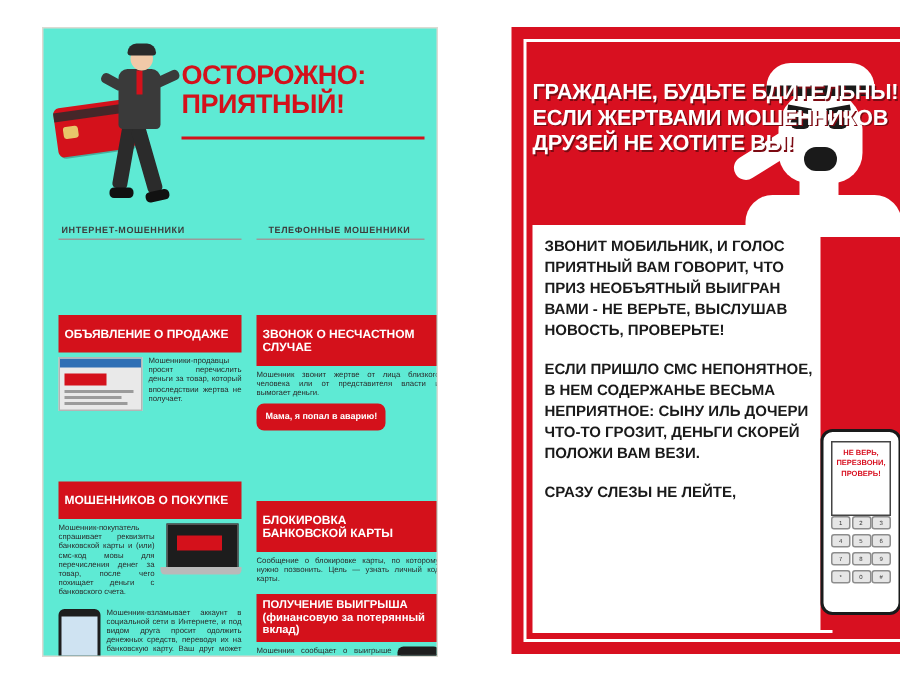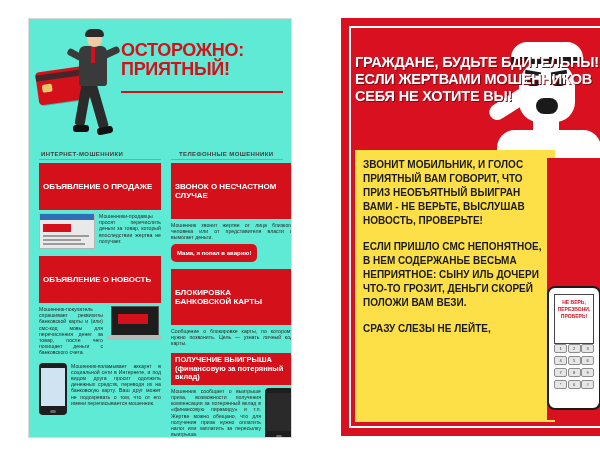--- a/index.html
+++ b/index.html
@@ -34,21 +34,21 @@
   .pl-colhead span{position:absolute;font-size:6px;font-weight:bold;color:#3d3d3d;letter-spacing:.4px;}
   .pl-colhead .c1{left:12px;}
   .pl-colhead .c2{left:150px;}
   .pl-colhead .line{position:absolute;height:1px;background:#9a9a9a;top:8px;}
 
   .col{position:absolute;top:144px;width:122px;}
   .colL{left:10px;}
   .colR{left:142px;}
 
   .sec{margin-bottom:7px;}
-  .sec-h{background:#d4111b;color:#fff;font-weight:bold;font-size:8px;padding:19px 4px;line-height:9px;}
+  .sec-h{background:#d4111b;color:#fff;font-weight:bold;font-size:8px;padding:8px 4px;line-height:9px;margin-top:47px;}
   .sec-h2{background:#d4111b;color:#fff;font-weight:bold;font-size:7.5px;padding:3px 4px;line-height:8.5px;}
   .sec-b{display:flex;gap:4px;margin-top:3px;}
   .sec-txt{font-size:5.2px;line-height:6.2px;color:#2a2a2a;text-align:justify;flex:1;}
   .thumb{background:#cfcfcf;border:1px solid #b5b5b5;flex:0 0 auto;position:relative;overflow:hidden;}
   .thumb.browser{width:54px;height:34px;background:#e9e9e9;}
   .thumb.browser .bar{height:6px;background:#2f6fb5;}
   .thumb.browser .red{position:absolute;left:3px;top:10px;width:28px;height:8px;background:#d4111b;}
   .thumb.browser .ln{position:absolute;left:3px;height:2px;background:#9b9b9b;}
   .laptop{width:54px;height:36px;position:relative;}
   .laptop .scr{position:absolute;left:4px;top:0;width:46px;height:28px;background:#1d1d1d;border:1px solid #555;}
@@ -58,21 +58,21 @@
   .phone .s{position:absolute;left:2px;top:5px;width:24px;height:38px;background:#cfe3f2;}
   .phone .s.dark{background:#2a2a2a;}
   .phone .hb{position:absolute;left:11px;bottom:2px;width:6px;height:3px;background:#666;border-radius:2px;}
   .bubble{background:#d4111b;color:#fff;font-size:6px;font-weight:bold;border-radius:5px;padding:5px 6px;line-height:8px;text-align:center;}
 
   
   .poster-right{position:absolute;left:298px;top:18px;width:274px;height:418px;background:#d81020;overflow:hidden;margin-left:43px;}
   .pr-inner{position:absolute;left:8px;top:8px;right:8px;bottom:8px;border:2px solid #ffffff;}
   .pr-headband{position:absolute;left:14px;top:36px;width:246px;}
   .pr-h1{color:#ffffff;font-weight:bold;font-size:14.5px;line-height:17px;letter-spacing:-0.2px;text-shadow:1px 1px 0 #7c0a12;}
-  .pr-white{position:absolute;left:14px;top:132px;width:200px;bottom:14px;background:#fde047;}
+  .pr-white{position:absolute;left:14px;top:132px;width:200px;bottom:14px;background:#ffffff;}
   .pr-body{position:absolute;left:8px;top:8px;right:8px;color:#1a1a1a;font-weight:bold;font-size:10px;line-height:14px;}
   .pr-body p{margin:0 0 12px 0;}
   .pr-body .red{color:#d81020;}
   .pr-strip{position:absolute;right:10px;top:140px;width:58px;bottom:16px;background:#d81020;}
   .pr-phone{position:absolute;right:14px;bottom:26px;width:50px;height:120px;background:#ffffff;border:2px solid #1a1a1a;border-radius:8px;}
   .pr-phone .scr{position:absolute;left:5px;top:6px;right:5px;height:44px;background:#ffffff;border:1px solid #444;color:#d81020;font-size:5px;font-weight:bold;text-align:center;line-height:7px;padding-top:4px;}
   .pr-phone .keys{position:absolute;left:5px;top:56px;right:5px;bottom:5px;}
   .pr-phone .krow{display:flex;justify-content:space-between;margin-bottom:3px;}
   .pr-phone .k{width:11px;height:7px;background:#e6e6e6;border:1px solid #8d8d8d;border-radius:2px;font-size:4px;text-align:center;color:#333;line-height:7px;}
   
@@ -139,21 +139,21 @@
               <div class="red"></div>
             <div class="ln" style="top:21px;width:46px;"></div>
             <div class="ln" style="top:25px;width:38px;"></div>
             <div class="ln" style="top:29px;width:42px;"></div>
           </div>
           <div class="sec-txt">Мошенники-продавцы просят перечислить деньги за товар, который впоследствии жертва не получает.</div>
         </div>
       </div>
 
       <div class="sec">
-        <div class="sec-h">ОБЪЯВЛЕНИЕ О НОВОСТЬ</div>
+        <div class="sec-h">МОШЕННИКОВ О ПОКУПКЕ</div>
         <div class="sec-b">
           <div class="sec-txt">Мошенник-покупатель спрашивает реквизиты банковской карты и (или) смс-код мовы для перечисления денег за товар, после чего похищает деньги с банковского счета.</div>
           <div class="laptop">
             <div class="scr">
                 <div class="r"></div>
               </div>
               <div class="base"></div>
           </div>
         </div>
       </div>
@@ -224,21 +224,21 @@
         <div class="f-mouth"></div>
       </div>
       <div class="f-hat">
           <div class="band"></div>
         </div>
     </div>
 
     <div class="pr-headband">
       <div class="pr-h1">ГРАЖДАНЕ, БУДЬТЕ БДИТЕЛЬНЫ!</div>
       <div class="pr-h1">ЕСЛИ ЖЕРТВАМИ МОШЕННИКОВ</div>
-      <div class="pr-h1">СЕБЯ НЕ ХОТИТЕ ВЫ!</div>
+      <div class="pr-h1">ДРУЗЕЙ НЕ ХОТИТЕ ВЫ!</div>
     </div>
 
     <div class="pr-white">
       <div class="pr-body">
         <p>ЗВОНИТ МОБИЛЬНИК, И ГОЛОС ПРИЯТНЫЙ ВАМ ГОВОРИТ, ЧТО ПРИЗ НЕОБЪЯТНЫЙ ВЫИГРАН ВАМИ - НЕ ВЕРЬТЕ, ВЫСЛУШАВ НОВОСТЬ, ПРОВЕРЬТЕ!</p>
         <p>ЕСЛИ ПРИШЛО СМС НЕПОНЯТНОЕ, В НЕМ СОДЕРЖАНЬЕ ВЕСЬМА НЕПРИЯТНОЕ: СЫНУ ИЛЬ ДОЧЕРИ ЧТО-ТО ГРОЗИТ, ДЕНЬГИ СКОРЕЙ ПОЛОЖИ ВАМ ВЕЗИ.</p>
         <p>СРАЗУ СЛЕЗЫ НЕ ЛЕЙТЕ,</p>
       </div>
     </div>
 

